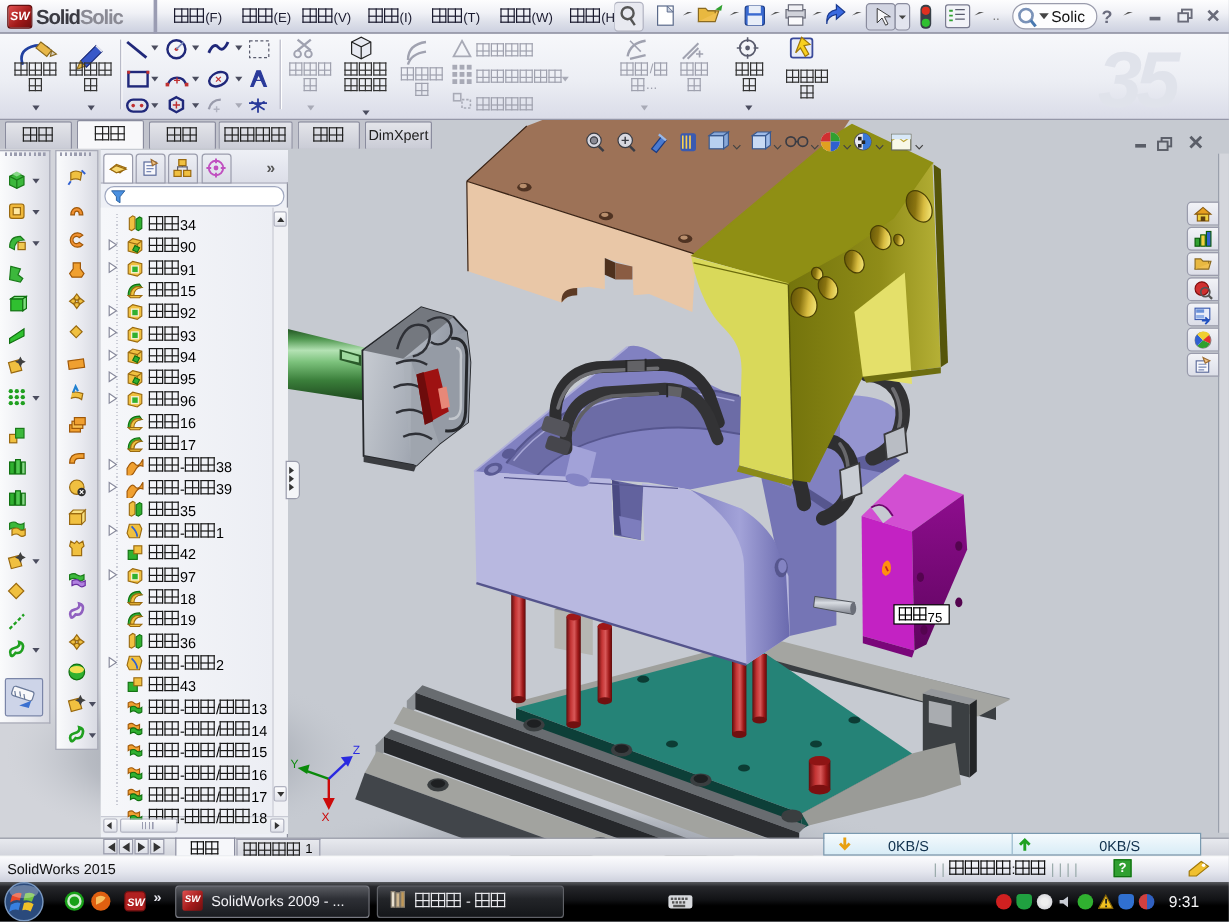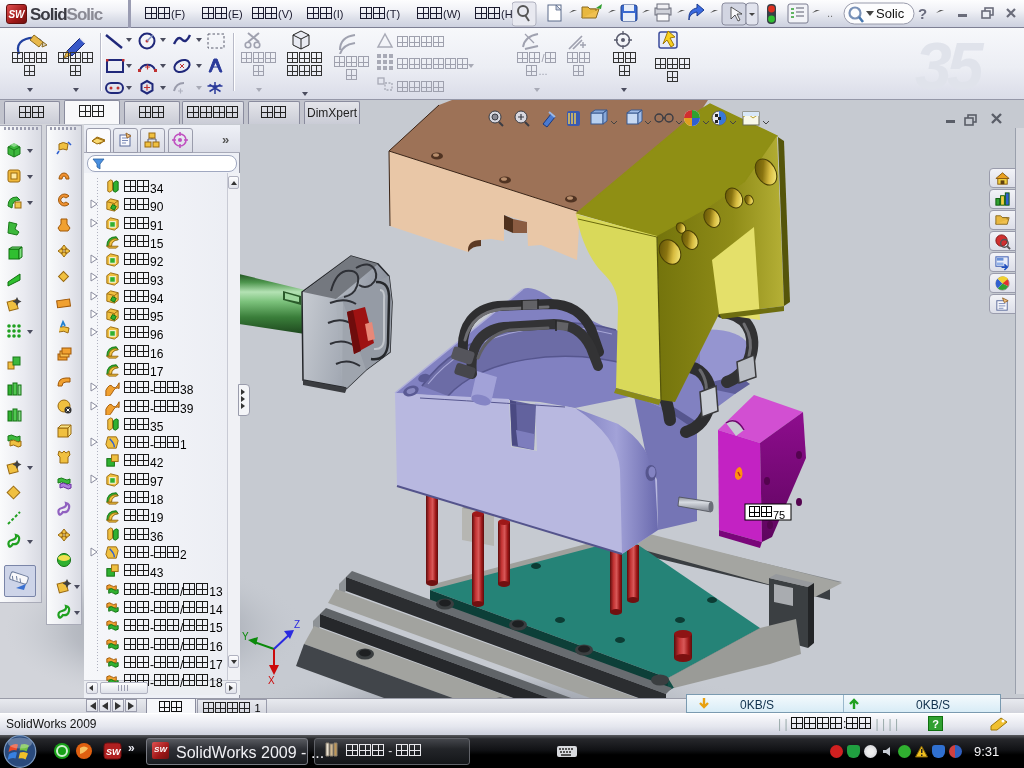--- a/index.html
+++ b/index.html
@@ -1015,21 +1015,21 @@
     <g fill="#333">
       <path d="M3 1 v8 M10 1 l-6 4 6 4 z"></path>
       <path d="M22 1 l-6 4 6 4 z"></path>
       <path d="M29 1 l6 4 -6 4 z"></path>
       <path d="M42 1 l6 4 -6 4 z M49 1 v8"></path>
     </g>
   </svg>
 <div class="abs" style="left:146px;top:698px;width:50px;height:15px;background:#f6f7fa;border:1px solid #8a8c9e;border-bottom:none;font-size:11px;text-align:center;z-index:13;padding-top:2px;"><i class="g" style="width:11px;height:11px;margin:0px 1px 0 0;background:linear-gradient(#111,#111) 50% 0/100% 1px,linear-gradient(#111,#111) 50% 55%/100% 1px,linear-gradient(#111,#111) 50% 100%/100% 1px,linear-gradient(#111,#111) 0 50%/1px 100%,linear-gradient(#111,#111) 100% 50%/1px 100%,linear-gradient(#111,#111) 50% 50%/1px 100%;background-repeat:no-repeat;"></i><i class="g" style="width:11px;height:11px;margin:0px 1px 0 0;background:linear-gradient(#111,#111) 50% 0/100% 1px,linear-gradient(#111,#111) 50% 55%/100% 1px,linear-gradient(#111,#111) 50% 100%/100% 1px,linear-gradient(#111,#111) 0 50%/1px 100%,linear-gradient(#111,#111) 100% 50%/1px 100%,linear-gradient(#111,#111) 50% 50%/1px 100%;background-repeat:no-repeat;"></i></div>
 <div class="abs" style="left:197px;top:699px;width:70px;height:14px;background:linear-gradient(#e8e9ee,#d4d6de);border:1px solid #9a9cac;border-bottom:none;font-size:11px;text-align:center;z-index:13;padding-top:2px;"><i class="g" style="width:11px;height:11px;margin:0px 1px 0 0;background:linear-gradient(#222,#222) 50% 0/100% 1px,linear-gradient(#222,#222) 50% 55%/100% 1px,linear-gradient(#222,#222) 50% 100%/100% 1px,linear-gradient(#222,#222) 0 50%/1px 100%,linear-gradient(#222,#222) 100% 50%/1px 100%,linear-gradient(#222,#222) 50% 50%/1px 100%;background-repeat:no-repeat;"></i><i class="g" style="width:11px;height:11px;margin:0px 1px 0 0;background:linear-gradient(#222,#222) 50% 0/100% 1px,linear-gradient(#222,#222) 50% 55%/100% 1px,linear-gradient(#222,#222) 50% 100%/100% 1px,linear-gradient(#222,#222) 0 50%/1px 100%,linear-gradient(#222,#222) 100% 50%/1px 100%,linear-gradient(#222,#222) 50% 50%/1px 100%;background-repeat:no-repeat;"></i><i class="g" style="width:11px;height:11px;margin:0px 1px 0 0;background:linear-gradient(#222,#222) 50% 0/100% 1px,linear-gradient(#222,#222) 50% 55%/100% 1px,linear-gradient(#222,#222) 50% 100%/100% 1px,linear-gradient(#222,#222) 0 50%/1px 100%,linear-gradient(#222,#222) 100% 50%/1px 100%,linear-gradient(#222,#222) 50% 50%/1px 100%;background-repeat:no-repeat;"></i><i class="g" style="width:11px;height:11px;margin:0px 1px 0 0;background:linear-gradient(#222,#222) 50% 0/100% 1px,linear-gradient(#222,#222) 50% 55%/100% 1px,linear-gradient(#222,#222) 50% 100%/100% 1px,linear-gradient(#222,#222) 0 50%/1px 100%,linear-gradient(#222,#222) 100% 50%/1px 100%,linear-gradient(#222,#222) 50% 50%/1px 100%;background-repeat:no-repeat;"></i><span style="font-size:11px;"> 1</span></div>
 <div id="statusbar"></div>
-<div class="abs" style="left:6px;top:717px;font-size:12px;color:#111;z-index:13;">SolidWorks 2009</div>
+<div class="abs" style="left:6px;top:717px;font-size:12px;color:#111;z-index:13;">SolidWorks 2015</div>
 <div class="abs" style="left:778px;top:717px;font-size:12px;color:#111;z-index:13;"><span style="color:#9aa;">|&nbsp;|</span>&nbsp;<i class="g" style="width:12px;height:12px;margin:0px 1px 0 0;background:linear-gradient(#111,#111) 50% 0/100% 1px,linear-gradient(#111,#111) 50% 55%/100% 1px,linear-gradient(#111,#111) 50% 100%/100% 1px,linear-gradient(#111,#111) 0 50%/1px 100%,linear-gradient(#111,#111) 100% 50%/1px 100%,linear-gradient(#111,#111) 50% 50%/1px 100%;background-repeat:no-repeat;"></i><i class="g" style="width:12px;height:12px;margin:0px 1px 0 0;background:linear-gradient(#111,#111) 50% 0/100% 1px,linear-gradient(#111,#111) 50% 55%/100% 1px,linear-gradient(#111,#111) 50% 100%/100% 1px,linear-gradient(#111,#111) 0 50%/1px 100%,linear-gradient(#111,#111) 100% 50%/1px 100%,linear-gradient(#111,#111) 50% 50%/1px 100%;background-repeat:no-repeat;"></i><i class="g" style="width:12px;height:12px;margin:0px 1px 0 0;background:linear-gradient(#111,#111) 50% 0/100% 1px,linear-gradient(#111,#111) 50% 55%/100% 1px,linear-gradient(#111,#111) 50% 100%/100% 1px,linear-gradient(#111,#111) 0 50%/1px 100%,linear-gradient(#111,#111) 100% 50%/1px 100%,linear-gradient(#111,#111) 50% 50%/1px 100%;background-repeat:no-repeat;"></i><i class="g" style="width:12px;height:12px;margin:0px 1px 0 0;background:linear-gradient(#111,#111) 50% 0/100% 1px,linear-gradient(#111,#111) 50% 55%/100% 1px,linear-gradient(#111,#111) 50% 100%/100% 1px,linear-gradient(#111,#111) 0 50%/1px 100%,linear-gradient(#111,#111) 100% 50%/1px 100%,linear-gradient(#111,#111) 50% 50%/1px 100%;background-repeat:no-repeat;"></i>:<i class="g" style="width:12px;height:12px;margin:0px 1px 0 0;background:linear-gradient(#111,#111) 50% 0/100% 1px,linear-gradient(#111,#111) 50% 55%/100% 1px,linear-gradient(#111,#111) 50% 100%/100% 1px,linear-gradient(#111,#111) 0 50%/1px 100%,linear-gradient(#111,#111) 100% 50%/1px 100%,linear-gradient(#111,#111) 50% 50%/1px 100%;background-repeat:no-repeat;"></i><i class="g" style="width:12px;height:12px;margin:0px 1px 0 0;background:linear-gradient(#111,#111) 50% 0/100% 1px,linear-gradient(#111,#111) 50% 55%/100% 1px,linear-gradient(#111,#111) 50% 100%/100% 1px,linear-gradient(#111,#111) 0 50%/1px 100%,linear-gradient(#111,#111) 100% 50%/1px 100%,linear-gradient(#111,#111) 50% 50%/1px 100%;background-repeat:no-repeat;"></i>&nbsp;<span style="color:#9aa;">|&nbsp;|</span>&nbsp;<span style="color:#9aa;">|&nbsp;|</span></div>
 <div class="abs" style="left:928px;top:716px;width:15px;height:15px;background:#30a030;border:1px solid #107010;color:#fff;font-size:11px;font-weight:bold;text-align:center;line-height:14px;z-index:13;">?</div>
 <svg class="abs" style="left:988px;top:714px;z-index:13;" width="22" height="20" viewBox="0 0 22 20">
     <path d="M3 12 l10 -8 6 4 -10 8 -6 0 z" fill="#f0c030" stroke="#a07808"></path>
     <circle cx="15" cy="7" r="1.5" fill="#fff"></circle>
   </svg>
 <div id="taskbar"></div>
 <svg class="abs" style="left:2px;top:735px;z-index:31;" width="37" height="33" viewBox="0 0 37 33">
 <circle cx="18" cy="16.5" r="15.8" fill="#2a4a7c"></circle>
 <circle cx="18" cy="16.5" r="15.8" fill="none" stroke="#7a98c0" stroke-width="1.2"></circle>
@@ -1045,21 +1045,21 @@
     <circle cx="10" cy="11" r="8" fill="#18a018"></circle>
     <circle cx="10" cy="11" r="5" fill="none" stroke="#d0f0d0" stroke-width="2"></circle>
     <circle cx="32" cy="11" r="8" fill="#e06010"></circle>
     <path d="M28 8 q4 -3 8 0 q-2 4 -8 6 z" fill="#f8c060"></path>
     <rect x="52" y="3" width="17" height="16" rx="3" fill="#b02020" stroke="#701010"></rect>
     <text x="54" y="15" font-size="9" font-weight="bold" fill="#fff" font-style="italic">SW</text>
     <text x="76" y="12" font-size="12" font-weight="bold" fill="#e8e8f0">»</text>
   </svg>
 <div class="abs" style="left:146px;top:738px;width:162px;height:27px;background:linear-gradient(#585a60,#2e3036 40%,#1a1c20);border:1px solid #787a82;border-radius:3px;z-index:31;"></div>
 <div class="abs" style="left:152px;top:742px;width:17px;height:17px;background:linear-gradient(135deg,#e05050,#a01818 60%,#701010);border-radius:2px;color:#fff;font-size:8px;font-weight:bold;font-style:italic;text-align:center;line-height:16px;z-index:32;">SW</div>
-<div class="abs" style="left:176px;top:744px;font-size:16px;color:#f0f0f4;z-index:32;">SolidWorks 2009 - ...</div>
+<div class="abs" style="left:176px;top:744px;font-size:12px;color:#f0f0f4;z-index:32;">SolidWorks 2009 - ...</div>
 <div class="abs" style="left:314px;top:738px;width:156px;height:27px;background:linear-gradient(#44464c,#232529 40%,#141619);border:1px solid #606268;border-radius:3px;z-index:31;"></div>
 <svg class="abs" style="left:322px;top:741px;z-index:32;" width="18" height="18" viewBox="0 0 18 18">
     <path d="M4 2 h3 v13 h-3 z" fill="#e8e0d0" stroke="#8a8070"></path>
     <path d="M8 3 h3 v12 h-3 z" fill="#d0b890" stroke="#8a8070"></path>
     <path d="M12 2 h3 v13 h-3 z" fill="#c09858" stroke="#8a8070"></path>
   </svg>
 <div class="abs" style="left:346px;top:744px;font-size:12px;color:#e8e8ec;z-index:32;"><i class="g" style="width:12px;height:12px;margin:0px 1px 0 0;background:linear-gradient(#e8e8ec,#e8e8ec) 50% 0/100% 1px,linear-gradient(#e8e8ec,#e8e8ec) 50% 55%/100% 1px,linear-gradient(#e8e8ec,#e8e8ec) 50% 100%/100% 1px,linear-gradient(#e8e8ec,#e8e8ec) 0 50%/1px 100%,linear-gradient(#e8e8ec,#e8e8ec) 100% 50%/1px 100%,linear-gradient(#e8e8ec,#e8e8ec) 50% 50%/1px 100%;background-repeat:no-repeat;"></i><i class="g" style="width:12px;height:12px;margin:0px 1px 0 0;background:linear-gradient(#e8e8ec,#e8e8ec) 50% 0/100% 1px,linear-gradient(#e8e8ec,#e8e8ec) 50% 55%/100% 1px,linear-gradient(#e8e8ec,#e8e8ec) 50% 100%/100% 1px,linear-gradient(#e8e8ec,#e8e8ec) 0 50%/1px 100%,linear-gradient(#e8e8ec,#e8e8ec) 100% 50%/1px 100%,linear-gradient(#e8e8ec,#e8e8ec) 50% 50%/1px 100%;background-repeat:no-repeat;"></i><i class="g" style="width:12px;height:12px;margin:0px 1px 0 0;background:linear-gradient(#e8e8ec,#e8e8ec) 50% 0/100% 1px,linear-gradient(#e8e8ec,#e8e8ec) 50% 55%/100% 1px,linear-gradient(#e8e8ec,#e8e8ec) 50% 100%/100% 1px,linear-gradient(#e8e8ec,#e8e8ec) 0 50%/1px 100%,linear-gradient(#e8e8ec,#e8e8ec) 100% 50%/1px 100%,linear-gradient(#e8e8ec,#e8e8ec) 50% 50%/1px 100%;background-repeat:no-repeat;"></i> - <i class="g" style="width:12px;height:12px;margin:0px 1px 0 0;background:linear-gradient(#e8e8ec,#e8e8ec) 50% 0/100% 1px,linear-gradient(#e8e8ec,#e8e8ec) 50% 55%/100% 1px,linear-gradient(#e8e8ec,#e8e8ec) 50% 100%/100% 1px,linear-gradient(#e8e8ec,#e8e8ec) 0 50%/1px 100%,linear-gradient(#e8e8ec,#e8e8ec) 100% 50%/1px 100%,linear-gradient(#e8e8ec,#e8e8ec) 50% 50%/1px 100%;background-repeat:no-repeat;"></i><i class="g" style="width:12px;height:12px;margin:0px 1px 0 0;background:linear-gradient(#e8e8ec,#e8e8ec) 50% 0/100% 1px,linear-gradient(#e8e8ec,#e8e8ec) 50% 55%/100% 1px,linear-gradient(#e8e8ec,#e8e8ec) 50% 100%/100% 1px,linear-gradient(#e8e8ec,#e8e8ec) 0 50%/1px 100%,linear-gradient(#e8e8ec,#e8e8ec) 100% 50%/1px 100%,linear-gradient(#e8e8ec,#e8e8ec) 50% 50%/1px 100%;background-repeat:no-repeat;"></i></div>
 <svg class="abs" style="left:556px;top:744px;z-index:31;" width="22" height="14" viewBox="0 0 22 14">
     <rect x="1" y="2" width="20" height="11" rx="2" fill="#d8dade"></rect>
     <g fill="#555">

